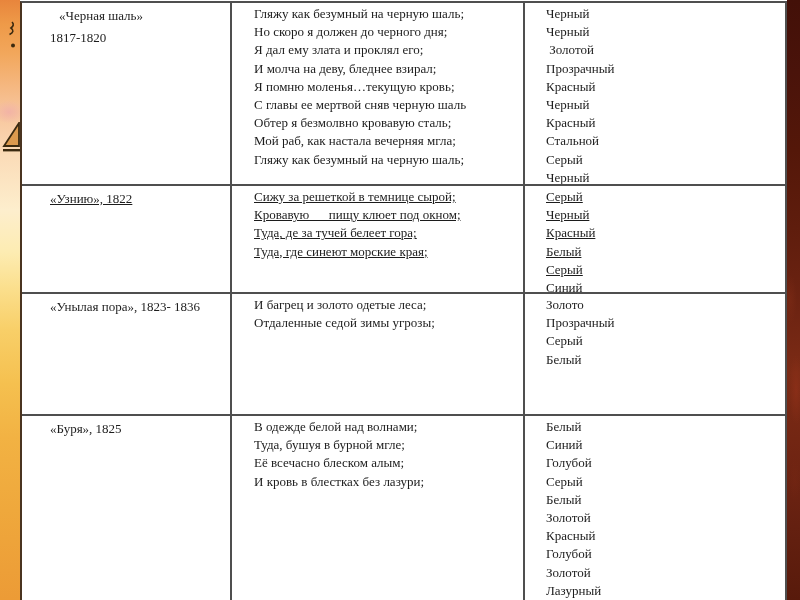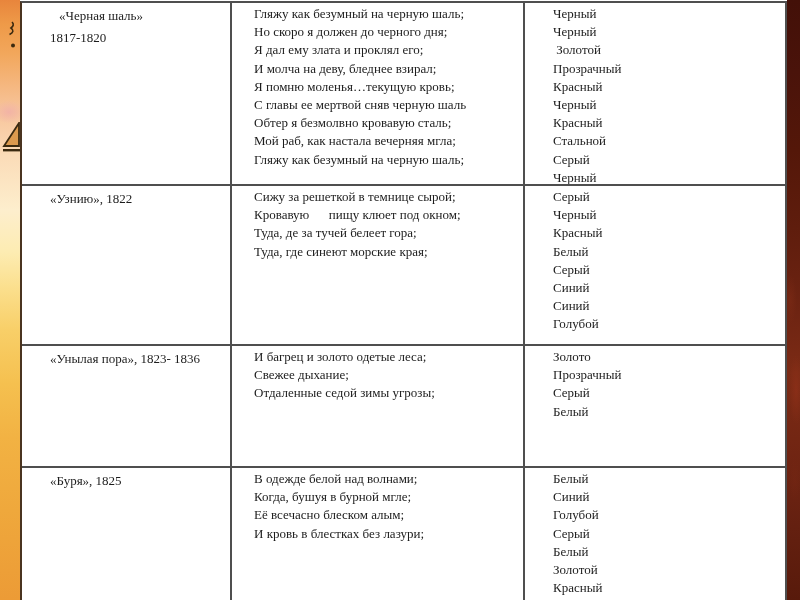--- a/index.html
+++ b/index.html
@@ -57,27 +57,27 @@
   
   .poem-table{
     position:absolute;left:20px;top:1px;width:767px;box-sizing:border-box;
     border-top:2px solid var(--table-border);
     border-left:2px solid var(--table-left-border);
     border-right:2px solid var(--table-border);
     background:#fff;
   }
   .trow{display:flex;box-sizing:border-box;border-bottom:2px solid var(--table-border);}
   .trow.r1{height:183px;}
-  .trow.r2{height:160px;}
+  .trow.r2{height:108px;text-decoration:underline;}
   .trow.r3{height:122px;}
   .trow.r4{height:300px;border-bottom:none;}
   .cell{box-sizing:border-box;padding:2px 6px 0 0;font-size:13px;overflow:hidden;}
   .c1{width:208px;padding-left:28px;}
   .c2{width:295px;padding-left:22px;border-left:2px solid var(--table-border);border-right:2px solid var(--table-border);}
-  .c3{width:260px;padding-left:28px;}
+  .c3{width:260px;padding-left:21px;}
   .ln{line-height:18.2px;white-space:pre-wrap;}
   .c1 .ln{line-height:22px;}
   .trow.r1 .c1 .ln:first-child{margin-left:9px;}
 </style>
 </head>
 <body>
 
 <div class="slide">
 
   <div class="left-strip">
@@ -148,38 +148,37 @@
           <div class="ln">Голубой</div>
         </div>
     </div>
 
     <div class="trow r3">
       <div class="cell c1">
           <div class="ln">«Унылая пора», 1823- 1836</div>
         </div>
       <div class="cell c2">
           <div class="ln">И багрец и золото одетые леса;</div>
-          <div class="ln">Свежее дыхание;</div>
           <div class="ln">Отдаленные седой зимы угрозы;</div>
         </div>
       <div class="cell c3">
           <div class="ln">Золото</div>
           <div class="ln">Прозрачный</div>
           <div class="ln">Серый</div>
           <div class="ln">Белый</div>
         </div>
     </div>
 
     <div class="trow r4">
       <div class="cell c1">
           <div class="ln">«Буря», 1825</div>
         </div>
       <div class="cell c2">
           <div class="ln">В одежде белой над волнами;</div>
-          <div class="ln">Когда, бушуя в бурной мгле;</div>
+          <div class="ln">Туда, бушуя в бурной мгле;</div>
           <div class="ln">Её всечасно блеском алым;</div>
           <div class="ln">И кровь в блестках без лазури;</div>
         </div>
       <div class="cell c3">
           <div class="ln">Белый</div>
           <div class="ln">Синий</div>
           <div class="ln">Голубой</div>
           <div class="ln">Серый</div>
           <div class="ln">Белый</div>
           <div class="ln">Золотой</div>

